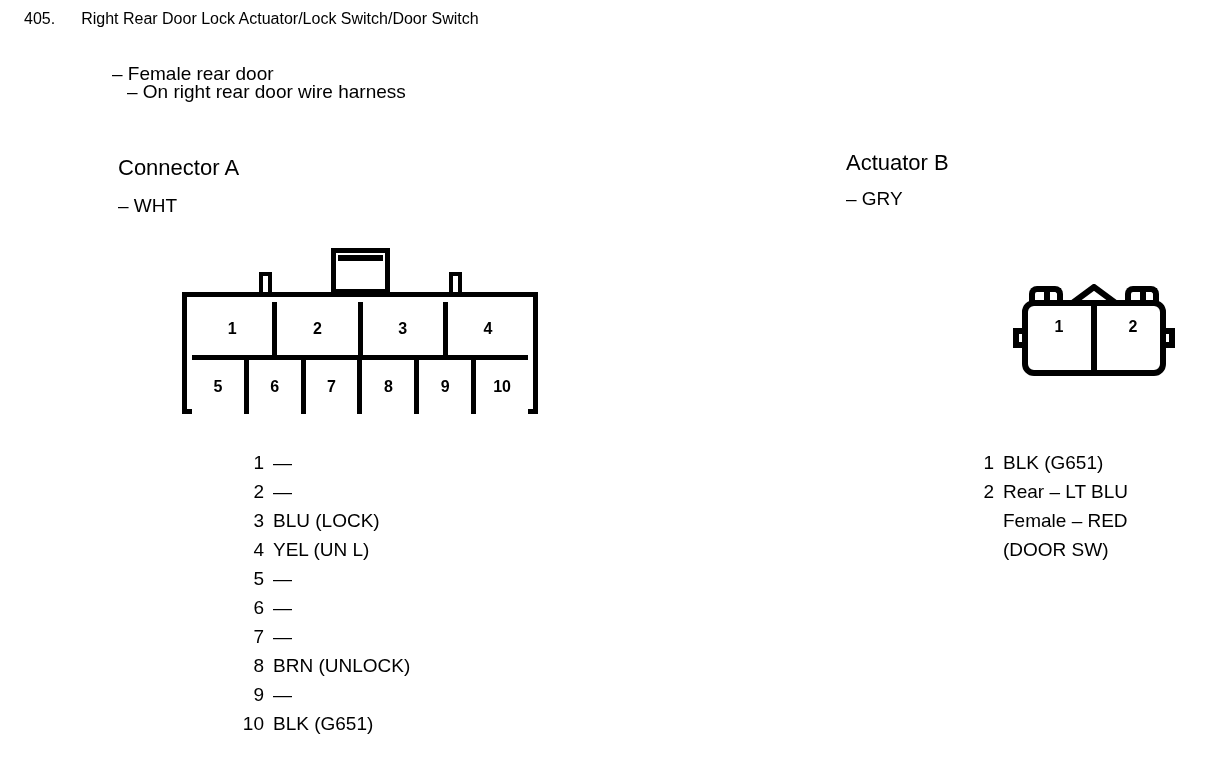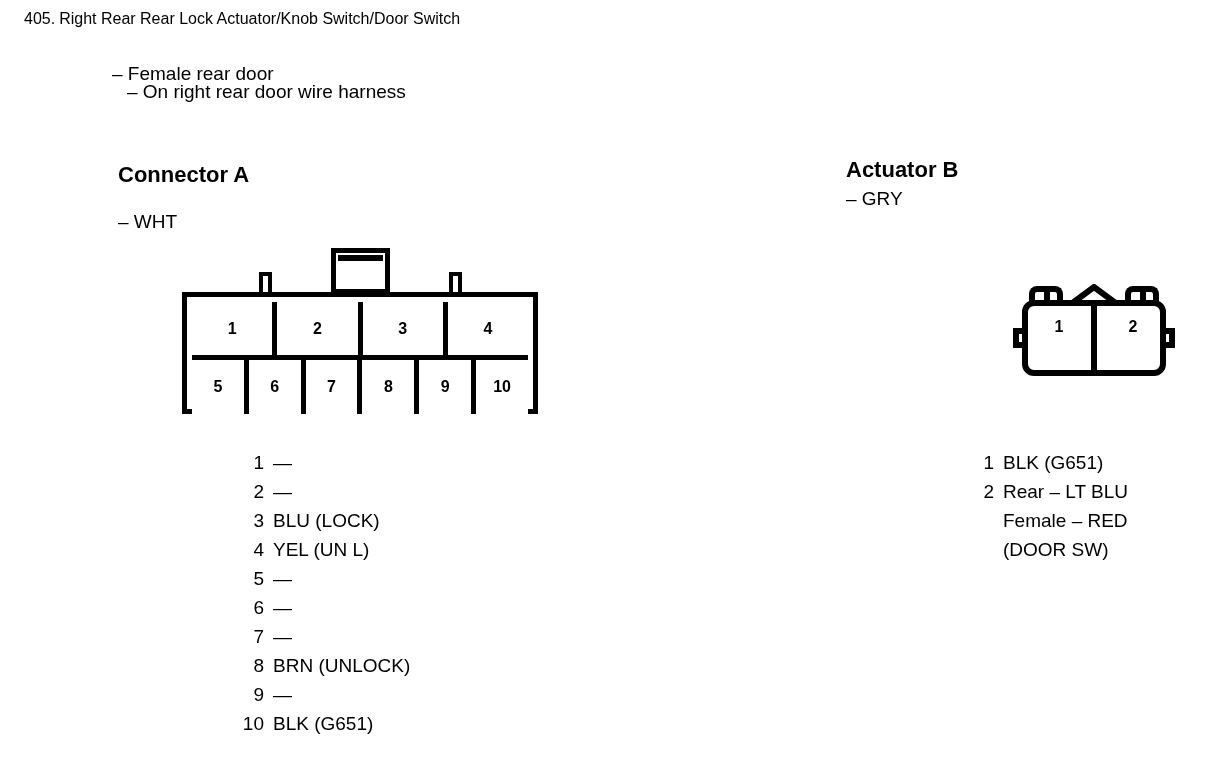--- a/index.html
+++ b/index.html
@@ -17,43 +17,42 @@
   }
   .abs { position: absolute; }
 
   
   #title-row {
     left: 24px;
     top: 10px;
     width: 1170px;
     display: flex;
     align-items: baseline;
-    gap: 4px;
+    gap: 26px;
   }
   .subtitle {
     left: 112px;
     font-size: 19px;
     white-space: nowrap;
   }
   #subtitle-1 { top: 63px; }
   #subtitle-2 { top: 81px; margin-left: 15px; }
 
   
   .conn-heading {
     font-size: 22px;
-    font-weight: bold;
-    white-space: nowrap;
-    margin-top: 7px;
+    font-weight: normal;
+    white-space: nowrap;
   }
   .conn-color {
     font-size: 19px;
     white-space: nowrap;
   }
   #connector-a-heading { left: 118px; top: 155px; }
-  #connector-a-color   { left: 118px; top: 195px; margin-top: 16px; }
+  #connector-a-color   { left: 118px; top: 195px; }
   #connector-b-heading { left: 846px; top: 150px; }
   #connector-b-color   { left: 846px; top: 188px; }
 
   
   #connector-a-diagram {
     left: 182px;
     top: 246px;
     width: 360px;
     height: 170px;
   }
@@ -218,21 +217,21 @@
     height: 29px;
     margin-left: 41px;
     white-space: nowrap;
   }
 </style>
 </head>
 <body>
 
 <div class="abs" id="title-row">
   <span>405.</span>
-  <span>Right Rear Rear Lock Actuator/Knob Switch/Door Switch</span>
+  <span>Right Rear Door Lock Actuator/Lock Switch/Door Switch</span>
 </div>
 
 <div class="abs subtitle" id="subtitle-1">– Female rear door</div>
 <div class="abs subtitle" id="subtitle-2">– On right rear door wire harness</div>
 
 <div class="abs conn-heading" id="connector-a-heading">Connector A</div>
 <div class="abs conn-color" id="connector-a-color">– WHT</div>
 
 <div class="abs" id="connector-a-diagram">
   <div class="abs" id="conn-a-center-tab"></div>

